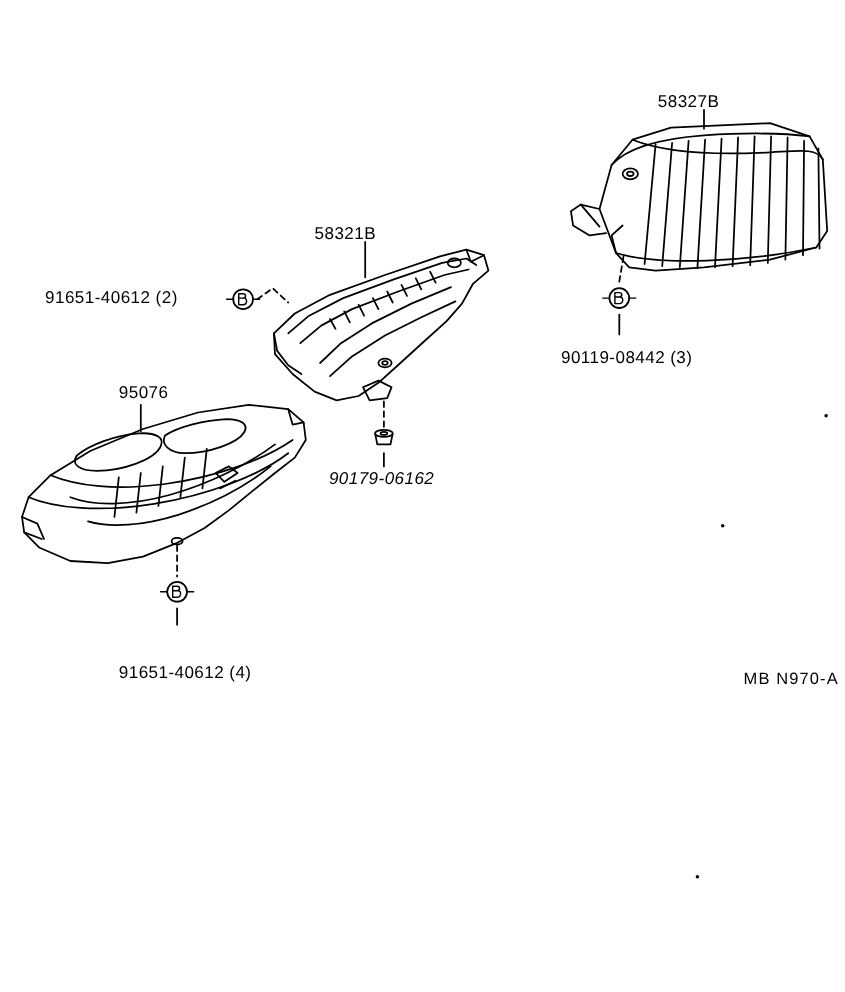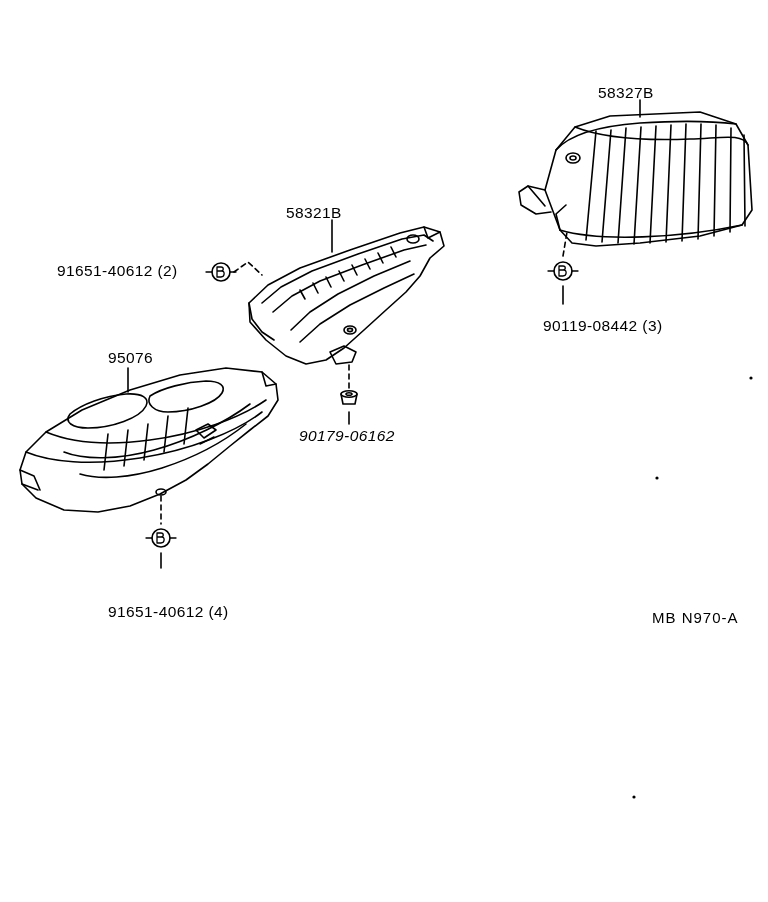--- a/index.html
+++ b/index.html
@@ -182,21 +182,21 @@
   </svg>
 
   <div class="label" style="left:108px; top:350px;">95076</div>
 
   <div class="label" style="left:286px; top:205px;">58321B</div>
 
   <div class="label" style="left:598px; top:85px;">58327B</div>
 
   <div class="label" style="left:108px; top:604px;">91651-40612 (4)</div>
 
-  <div class="label" style="left:57px; top:263px;">91651-40612 (2)</div>
+  <div class="label" style="left:41px; top:263px;">91651-40612 (2)</div>
 
   <div class="label" style="left:299px; top:428px;font-style:italic;">90179-06162</div>
 
-  <div class="label" style="left:510px; top:318px;margin-left:33px;">90119-08442 (3)</div>
-
-  <div class="label footer" style="left:652px; top:610px;">MB N970-A</div>
+  <div class="label" style="left:510px; top:318px;">90119-08442 (3)</div>
+
+  <div class="label footer" style="left:676px; top:610px;">MB N970-A</div>
 
 </div>
 
 </body></html>

